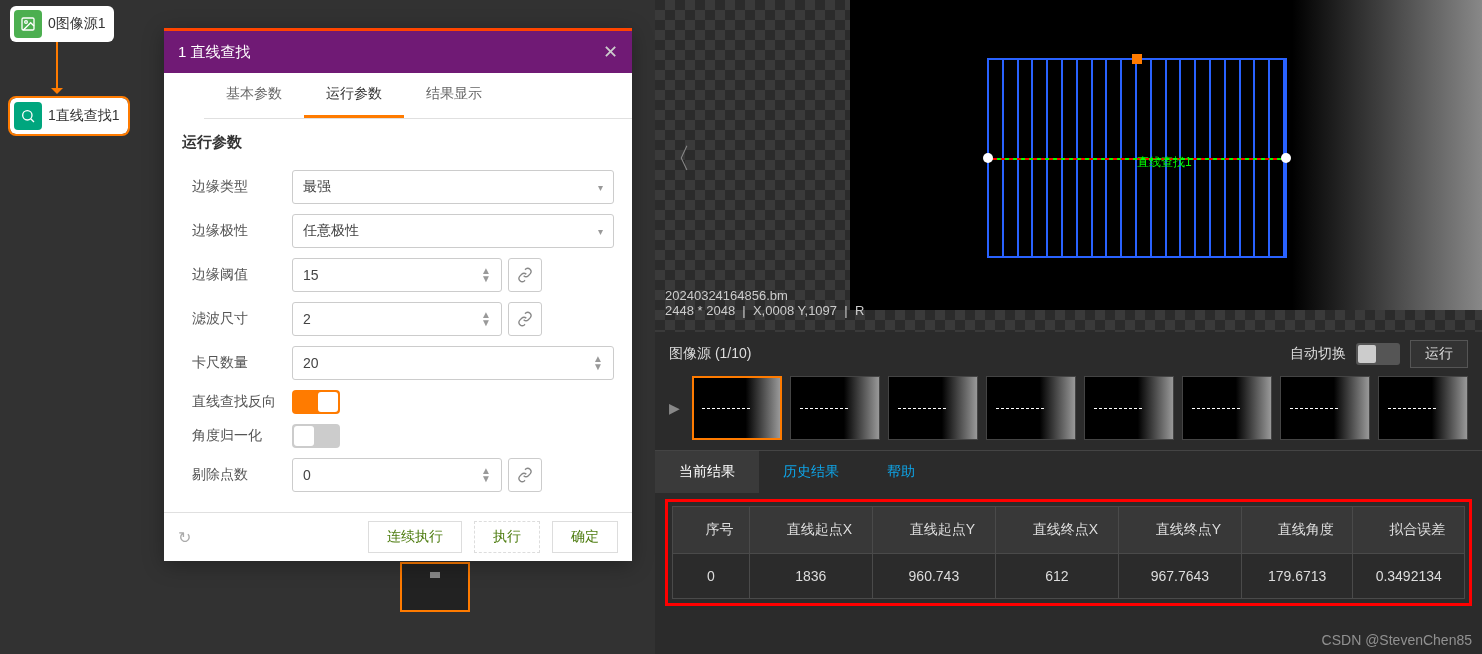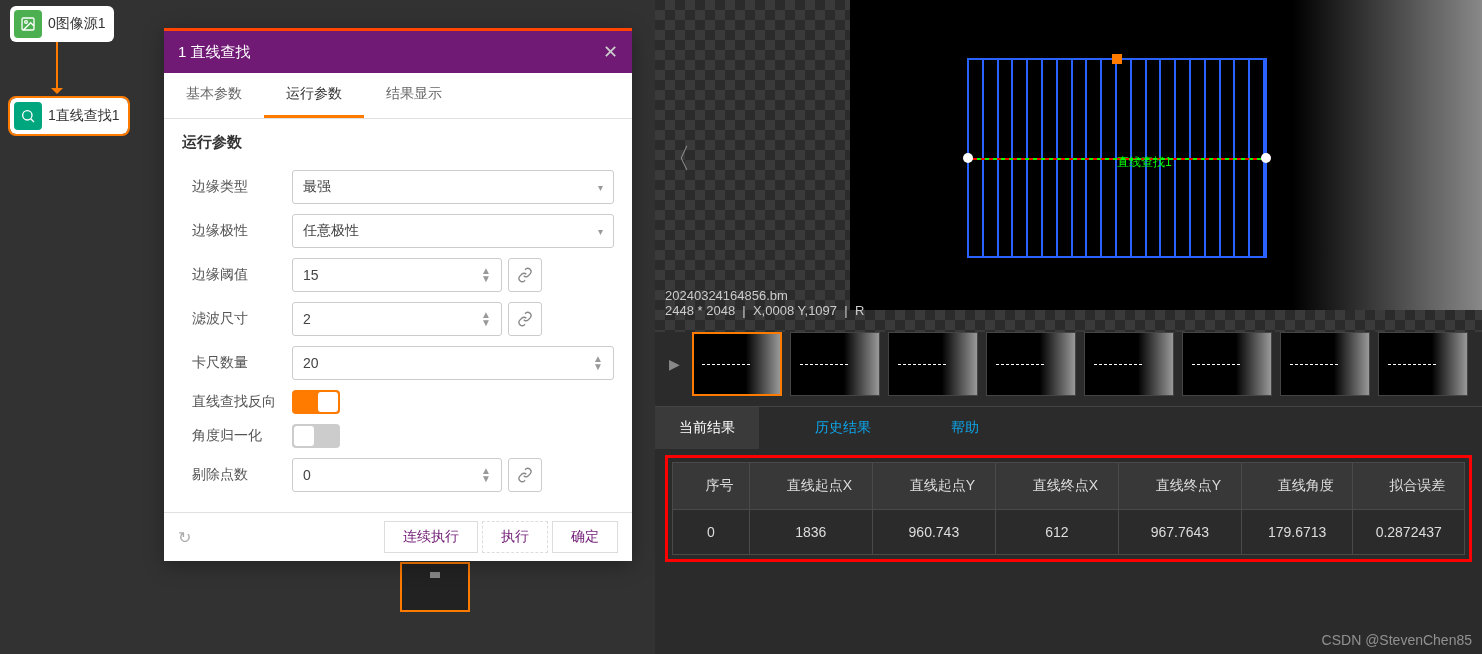--- a/index.html
+++ b/index.html
@@ -12,52 +12,52 @@
 .node-green { background: #4caf50; }
 .node-teal { background: #00a67e; }
 .node-arrow { position: absolute; left: 56px; top: 42px; width: 2px; height: 50px; background: #ff7b00; }
 .node-arrow::after { content: ""; position: absolute; bottom: -8px; left: -5px; border: 6px solid transparent; border-top-color: #ff7b00; }
 .selected-border { outline: 2px solid #ff7b00; }
 
 
 .dialog { position: absolute; left: 164px; top: 28px; width: 468px; background: #fff; border-top: 3px solid #ff4500; box-shadow: 0 4px 20px rgba(0,0,0,0.3); }
 .dialog-header { background: #701a75; color: #fff; padding: 10px 14px; display: flex; justify-content: space-between; align-items: center; font-size: 15px; }
 .close-btn { cursor: pointer; font-size: 18px; color: #ccc; }
-.tabs { display: flex; border-bottom: 1px solid #e0e0e0; }
+.tabs { display: flex; border-bottom: 1px solid #e0e0e0; margin-left: 40px; }
 .tab { padding: 12px 22px; font-size: 14px; color: #666; cursor: pointer; }
 .tab.active { color: #333; border-bottom: 3px solid #ff7b00; font-weight: 500; }
 .section-title { padding: 14px 18px 8px; font-size: 15px; font-weight: 600; color: #333; }
 .form-body { padding: 0 18px 10px; max-height: 360px; overflow-y: auto; }
 .form-row { display: flex; align-items: center; margin: 10px 0; }
 .form-label { width: 110px; font-size: 14px; color: #555; padding-left: 10px; }
 .form-control { flex: 1; }
 .select, .spinner { width: 100%; height: 30px; border: 1px solid #ccc; border-radius: 3px; padding: 16px 10px; font-size: 14px; color: #444; display: flex; align-items: center; justify-content: space-between; background: #fff; }
 .spinner-wrap { display: flex; gap: 6px; align-items: center; }
 .spinner { width: 210px; }
 .spin-arrows { color: #999; font-size: 10px; line-height: 8px; }
 .link-btn { width: 34px; height: 34px; border: 1px solid #ccc; border-radius: 3px; display: flex; align-items: center; justify-content: center; color: #888; cursor: pointer; }
 .toggle { width: 48px; height: 24px; border-radius: 4px; position: relative; cursor: pointer; }
 .toggle-on { background: #ff7b00; }
 .toggle-off { background: #ccc; }
 .toggle-knob { position: absolute; width: 20px; height: 20px; background: #fff; border-radius: 3px; top: 2px; }
 .toggle-on .toggle-knob { right: 2px; }
 .toggle-off .toggle-knob { left: 2px; }
 .dialog-footer { border-top: 1px solid #e0e0e0; padding: 8px 14px; display: flex; justify-content: flex-end; align-items: center; gap: 4px; }
-.footer-btn { padding: 6px 18px; font-size: 14px; border: 1px solid #ddd; background: #fff; cursor: pointer; color: #701a75; }
+.footer-btn { padding: 6px 18px; font-size: 14px; border: 1px solid #ddd; background: #fff; cursor: pointer; color: #4d7c0f; margin-left: 8px; }
 .footer-btn.dashed { border-style: dashed; }
 .refresh-icon { margin-right: auto; color: #aaa; font-size: 16px; cursor: pointer; }
 
 .minimap { position: absolute; left: 400px; top: 562px; width: 70px; height: 50px; border: 2px solid #ff7b00; background: rgba(0,0,0,0.3); }
 .minimap-inner { width: 10px; height: 6px; background: #888; margin: 8px auto; }
 
 
 .right-pane { position: absolute; left: 655px; top: 0; right: 0; bottom: 0; background: #2b2b2b; }
 .viewer { position: relative; height: 332px; background-image: repeating-conic-gradient(#3a3a3a 0 25%, #2b2b2b 0 50%); background-size: 20px 20px; overflow: hidden; }
 .viewer-image { position: absolute; left: 195px; top: 0; right: 0; height: 310px; background: linear-gradient(90deg, #000 0%, #000 70%, #888 100%); }
-.roi-box { position: absolute; left: 312px; top: 58px; width: 300px; height: 200px; border: 2px solid #2962ff; }
+.roi-box { position: absolute; left: 332px; top: 58px; width: 300px; height: 200px; border: 2px solid #2962ff; }
 .roi-bars { position: absolute; inset: 0; display: flex; }
 .roi-bars div { flex: 1; border-right: 2px solid #2962ff; }
 .roi-midline { position: absolute; left: 0; right: 0; top: 50%; height: 2px; background: repeating-linear-gradient(90deg, #00ff00, #00ff00 4px, #ff0000 4px, #ff0000 8px); }
 .roi-handle { position: absolute; width: 10px; height: 10px; background: #fff; border-radius: 50%; }
 .roi-handle.left { left: -6px; top: calc(50% - 5px); }
 .roi-handle.right { right: -6px; top: calc(50% - 5px); }
 .roi-handle.top { left: calc(50% - 5px); top: -6px; background: #ff7b00; border-radius: 0; }
 .roi-label { position: absolute; left: 50%; top: 48%; color: #0f0; font-size: 12px; }
 .nav-arrow { position: absolute; top: 140px; color: #888; font-size: 28px; cursor: pointer; }
 .nav-arrow.left { left: 8px; }
@@ -67,21 +67,21 @@
 .thumb-bar-right { margin-left: auto; display: flex; align-items: center; gap: 10px; }
 .switch-toggle { width: 44px; height: 22px; background: #555; border-radius: 3px; position: relative; }
 .switch-toggle::after { content:""; position: absolute; width: 18px; height: 18px; background: #ccc; top: 2px; left: 2px; border-radius: 2px; }
 .run-btn { padding: 4px 14px; border: 1px solid #555; color: #ddd; background: #333; cursor: pointer; }
 .thumbs { display: flex; gap: 8px; padding: 0 14px 10px; align-items: center; }
 .play-tri { color: #888; font-size: 14px; margin-right: 4px; }
 .thumb { width: 92px; height: 64px; background: linear-gradient(90deg, #000 0%, #000 60%, #999 100%); border: 1px solid #444; position: relative; }
 .thumb.active { border: 2px solid #ff7b00; }
 .thumb-line { position: absolute; left: 10%; right: 35%; top: 50%; border-top: 1px dashed #fff; }
 
-.result-tabs { display: flex; border-top: 1px solid #444; gap: 32px; }
+.result-tabs { display: flex; border-top: 1px solid #444; }
 .rtab { padding: 12px 24px; color: #0ea5e9; font-size: 14px; cursor: pointer; }
 .rtab.active { background: #3a3a3a; color: #fff; }
 .result-table-wrap { margin: 6px 10px; border: 3px solid #ff0000; padding: 4px; }
 table { width: 100%; border-collapse: collapse; }
 th, td { border: 1px solid #4a4a4a; padding: 14px 8px; text-align: center; color: #ddd; font-size: 14px; font-weight: normal; }
 th { background: #383838; padding-left: 25px; }
 .watermark { position: absolute; right: 10px; bottom: 6px; color: #bbb; font-size: 14px; opacity: 0.7; }
 .caret { color: #999; font-size: 10px; }
 </style>
 </head>
@@ -270,20 +270,28 @@
       <span>
         <span>2448 * 2048</span>
         &nbsp;|&nbsp;
         <span>X,0008  Y,1097</span>
         &nbsp;|&nbsp;
         <span>R</span>
       </span>
     </div>
   </div>
 
+  <div class="thumb-bar">
+    <span>图像源 (1/10)</span>
+    <div class="thumb-bar-right">
+      <span>自动切换</span>
+      <div class="switch-toggle"></div>
+      <div class="run-btn">运行</div>
+    </div>
+  </div>
   <div class="thumbs">
     <span class="play-tri">▶</span>
     <div class="thumb active">
         <div class="thumb-line"></div>
       </div>
     <div class="thumb">
         <div class="thumb-line"></div>
       </div>
     <div class="thumb">
         <div class="thumb-line"></div>
@@ -323,20 +331,20 @@
         <th>直线角度</th>
         <th>拟合误差</th>
       </tr>
       <tr>
         <td>0</td>
         <td>1836</td>
         <td>960.743</td>
         <td>612</td>
         <td>967.7643</td>
         <td>179.6713</td>
-        <td>0.2872437</td>
+        <td>0.3492134</td>
       </tr>
     </tbody>
       </table>
   </div>
 
   <div class="watermark">CSDN @StevenChen85</div>
 </div>
 
 </body></html>

